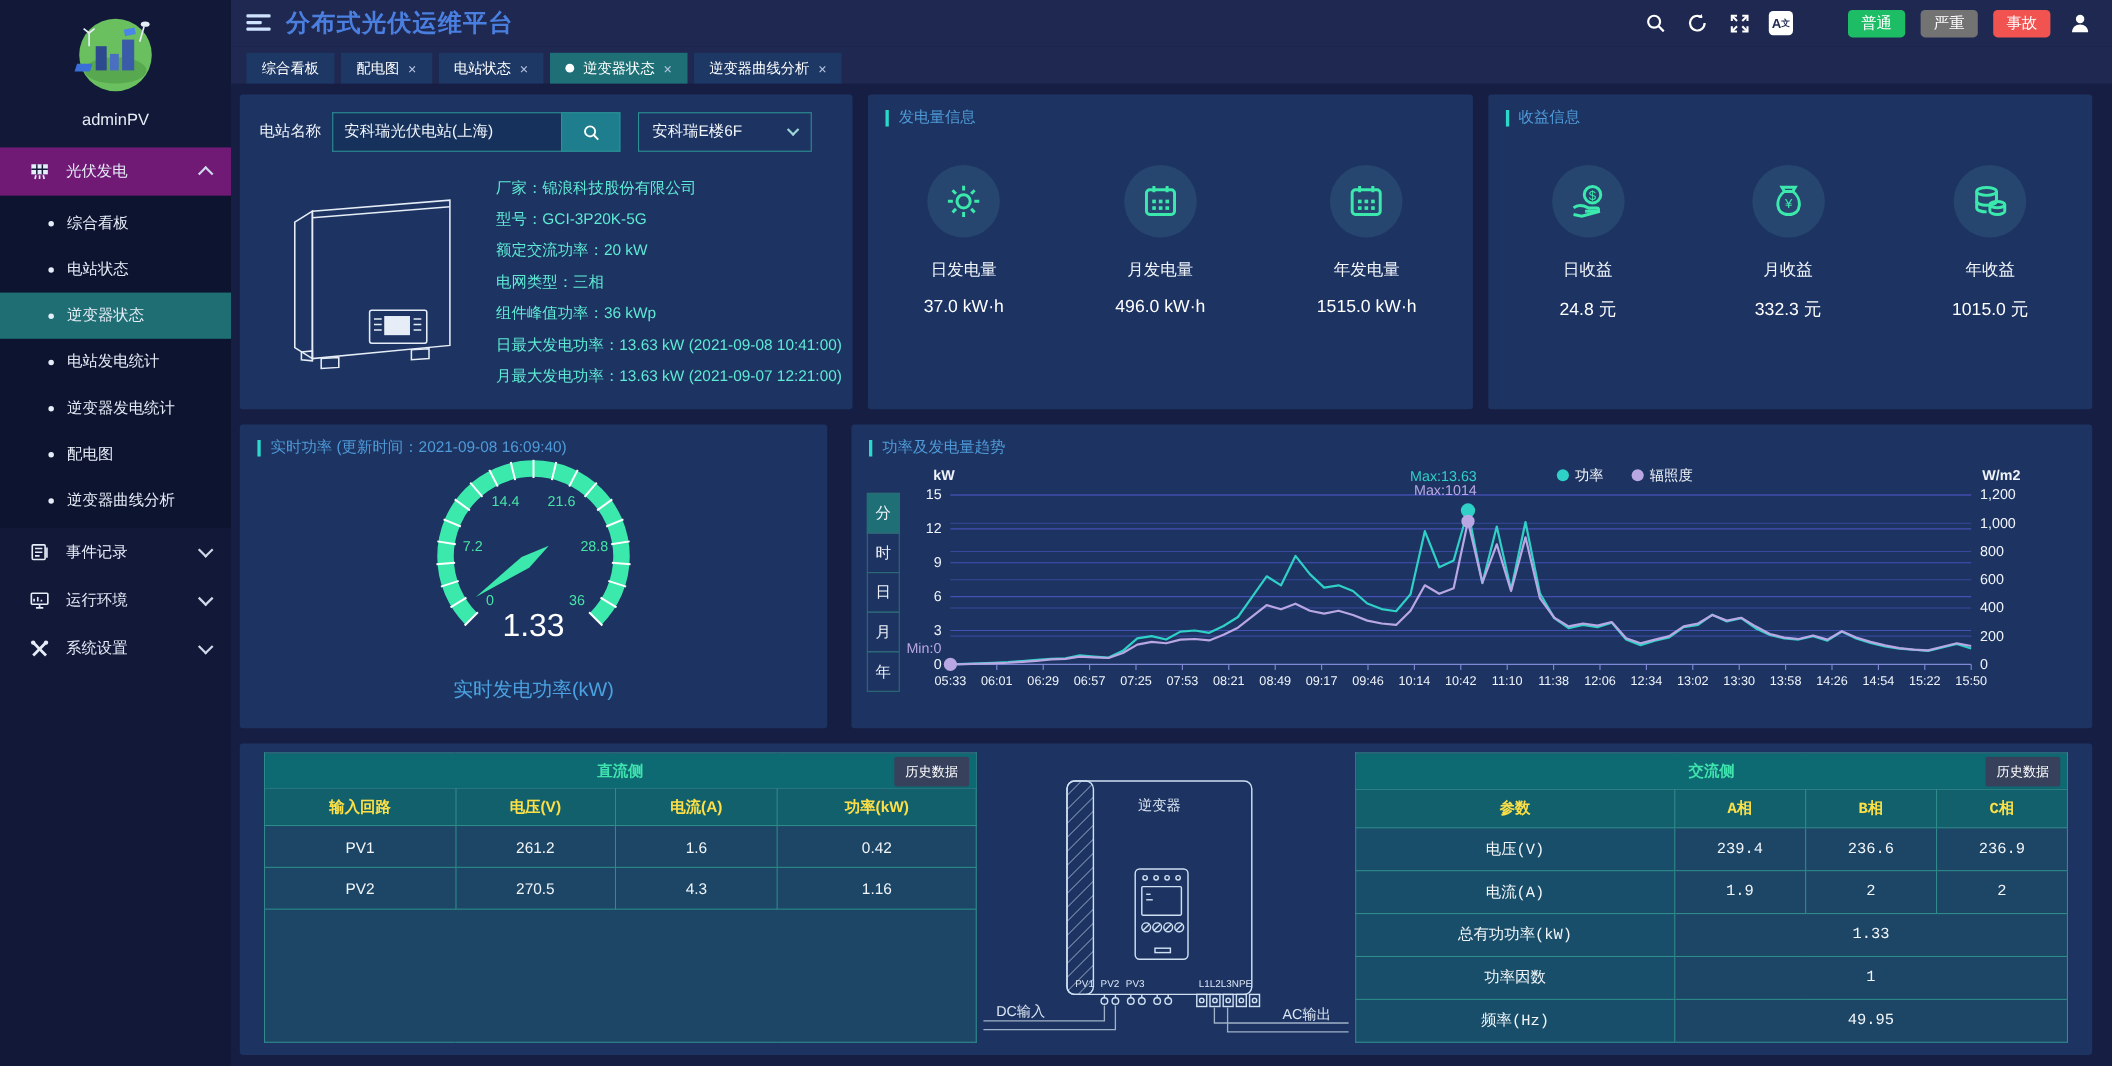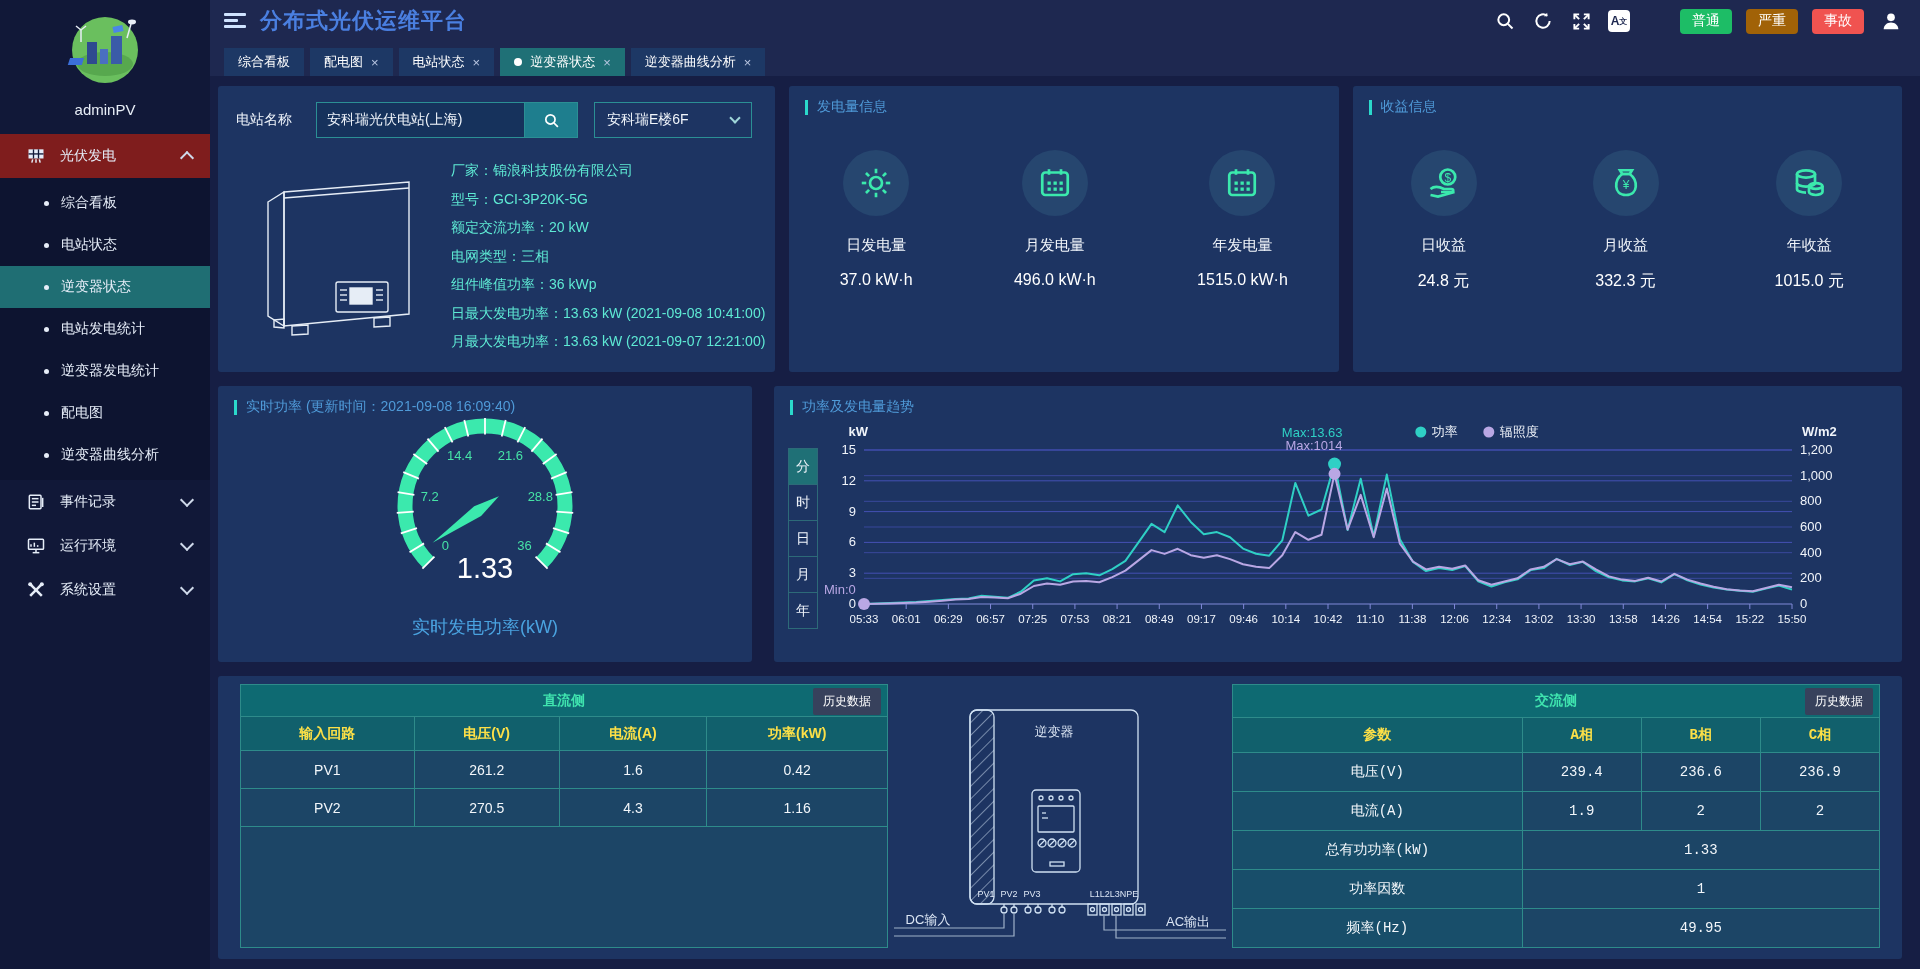--- a/index.html
+++ b/index.html
@@ -4,21 +4,21 @@
 <style>
   * { margin:0; padding:0; box-sizing:border-box; }
   html,body { width:1920px; height:969px; overflow:hidden; }
   body { background:#161e44; font-family:"Liberation Sans","DejaVu Sans",sans-serif; color:#e8eef7; font-size:14px; }
 
   
   .sidebar { position:absolute; left:0; top:0; width:210px; height:969px; background:#111838; z-index:5; }
   .logo-wrap { text-align:center; padding-top:12px; }
   .username { text-align:center; color:#e8eef7; font-size:15px; margin:10px 0 16px; }
   .menu-parent { display:flex; align-items:center; height:44px; padding:0 18px 0 26px; color:#e6edf8; cursor:pointer; }
-  .menu-parent.active { background:#7f1d1d; }
+  .menu-parent.active { background:#701a75; }
   .menu-parent .micon { width:20px; height:20px; margin-right:14px; flex:none; }
   .menu-parent .mlabel { flex:1; font-size:14px; }
   .chev { width:10px; height:10px; border-right:2px solid #cfd9ea; border-bottom:2px solid #cfd9ea; transform:rotate(45deg); margin-top:-4px;}
   .chev.up { transform:rotate(-135deg); margin-top:4px; }
   .submenu { background:#0d1430; padding:4px 0; }
   .submenu-item { display:flex; align-items:center; height:42px; padding-left:44px; color:#e6edf8; cursor:pointer; font-size:14px; }
   .submenu-item .dot { width:5px; height:5px; border-radius:50%; background:#e6edf8; margin-right:12px; }
   .submenu-item.selected { background:#1f6e73; }
 
   
@@ -46,21 +46,21 @@
   .accent { width:3px; height:15px; background:#2bd9cb; margin-right:9px; flex:none; }
   .panel-title { color:#4f9ad8; font-size:14px; }
 
   .row1 { display:flex; gap:14px; height:286px; }
   .row2 { display:flex; gap:22px; height:276px; margin-top:14px; }
   .row3 { flex:1; margin-top:14px; }
 
   
   .station { width:557px; flex:none; padding:16px 18px; }
   .station-top { display:flex; align-items:center; }
-  .st-label { font-size:14px; color:#eef3fa; margin-right:24px; white-space:nowrap; }
+  .st-label { font-size:14px; color:#eef3fa; margin-right:10px; white-space:nowrap; }
   .st-input-wrap { display:flex; height:36px; }
   .st-input { width:208px; background:#16325c; border:1px solid #2b8f94; border-right:none; color:#f0f5fb; padding:0 10px; font-size:14px; outline:none; font-family:inherit; }
   .st-search-btn { width:54px; background:#1e7e8e; border:1px solid #2b8f94; cursor:pointer; display:flex; align-items:center; justify-content:center; }
   .st-select { margin-left:16px; width:158px; height:36px; border:1px solid #2b8f94; display:flex; align-items:center; justify-content:space-between; padding:0 12px; cursor:pointer; color:#f0f5fb; }
   .station-body { display:flex; margin-top:14px; }
   .inv-img { width:215px; flex:none; display:flex; align-items:center; justify-content:center; }
   .inv-info { flex:1; padding-top:4px; }
   .inv-info div { font-size:14px; color:#5eead4; line-height:28.5px; white-space:nowrap; }
 
   
@@ -229,21 +229,21 @@
           <polyline points="9,21 3,21 3,15"></polyline>
         <line x1="3" y1="3" x2="9" y2="9"></line>
           <line x1="21" y1="3" x2="15" y2="9"></line>
           <line x1="21" y1="21" x2="15" y2="15"></line>
           <line x1="3" y1="21" x2="9" y2="15"></line>
       </svg>
     </div>
     <div class="lang-ic">A<span style="font-size:8px;">文</span></div>
     <div id="alarm-btns" style="display:flex;gap:14px;">
         <button class="alarm-btn" style="background: rgb(29, 189, 102); margin-left: 34px;">普通</button>
-        <button class="alarm-btn" style="background: #a16207;">严重</button>
+        <button class="alarm-btn" style="background: #737373;">严重</button>
         <button class="alarm-btn" style="background: rgb(240, 83, 80);">事故</button>
       </div>
     <div class="tool-ic">
       <svg width="22" height="22" viewBox="0 0 24 24" fill="#fff">
           <circle cx="12" cy="8" r="4.2"></circle>
           <path d="M4 21c0-4.4 3.6-7.5 8-7.5s8 3.1 8 7.5z"></path>
         </svg>
     </div>
   </div>
 </div>

